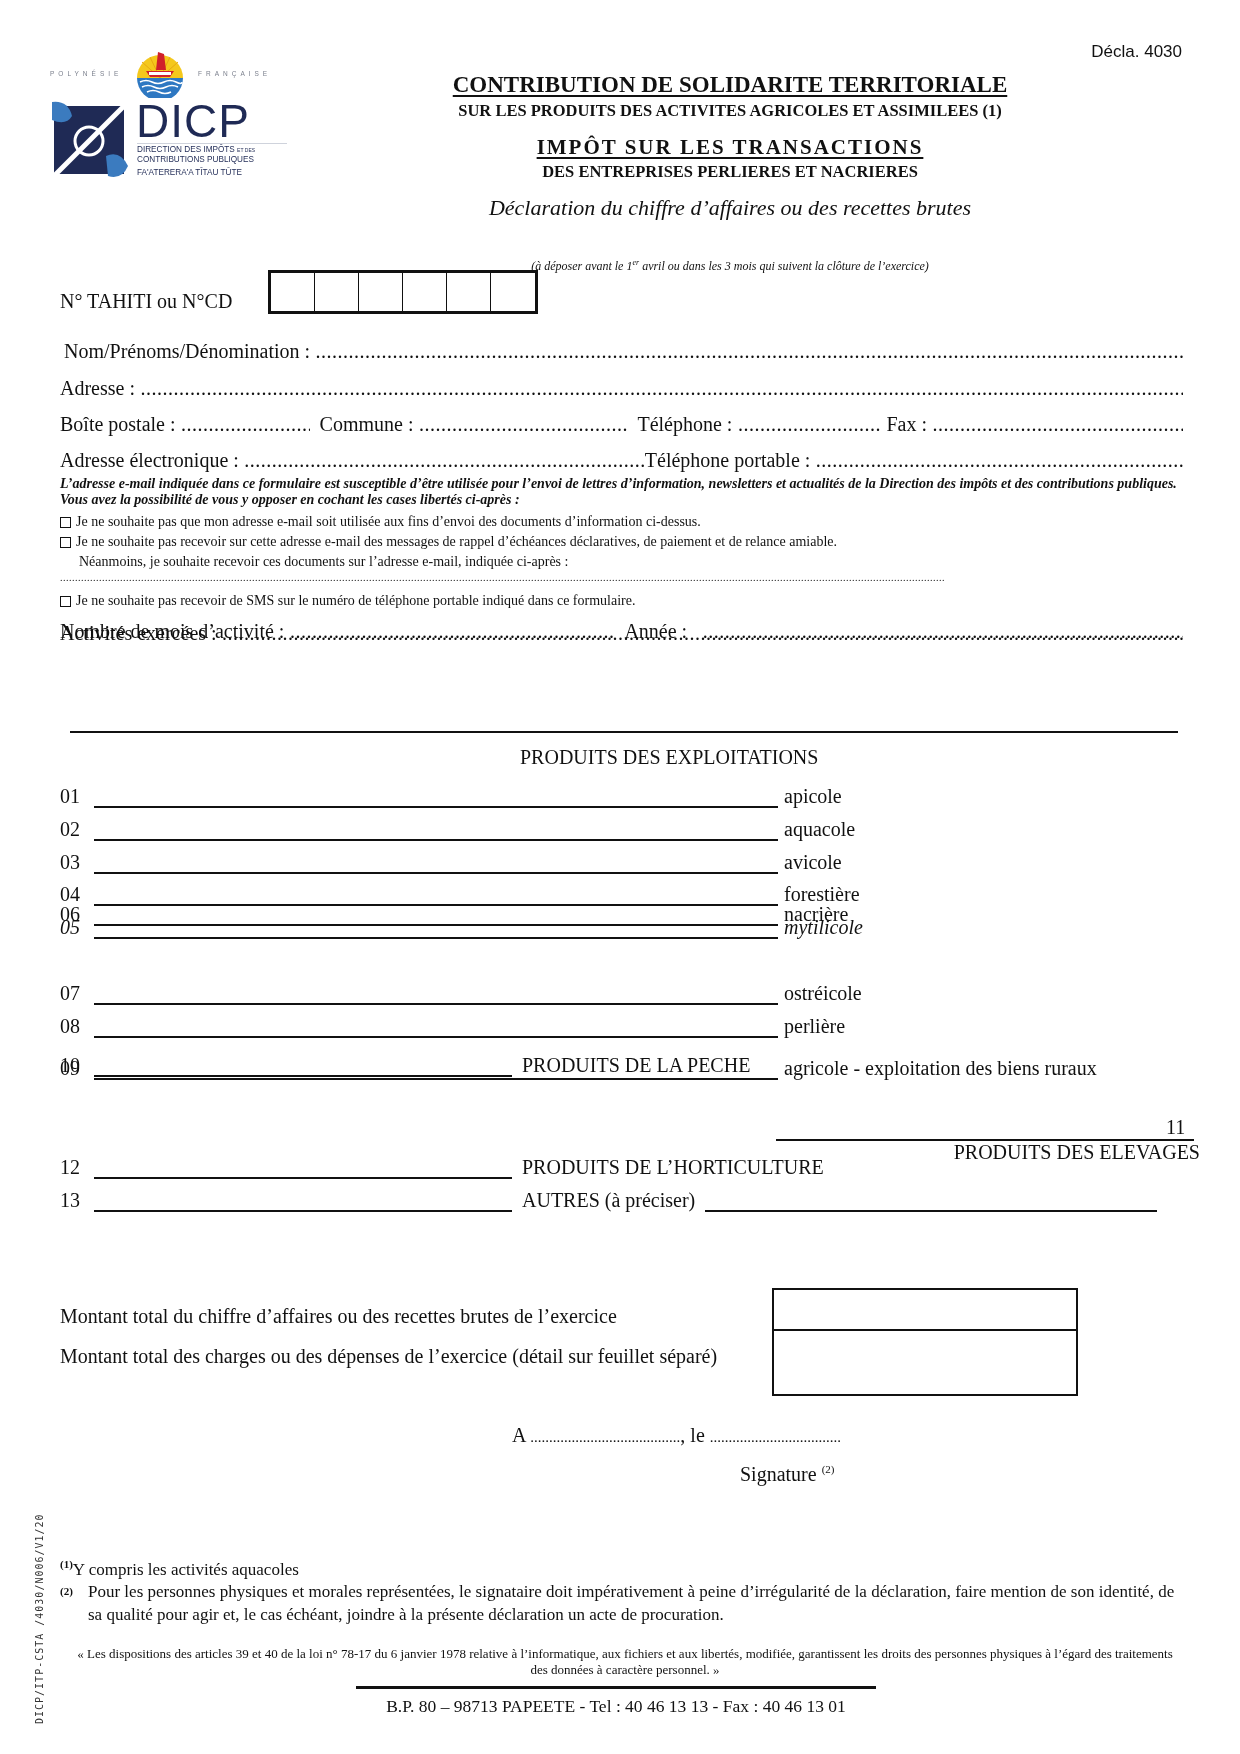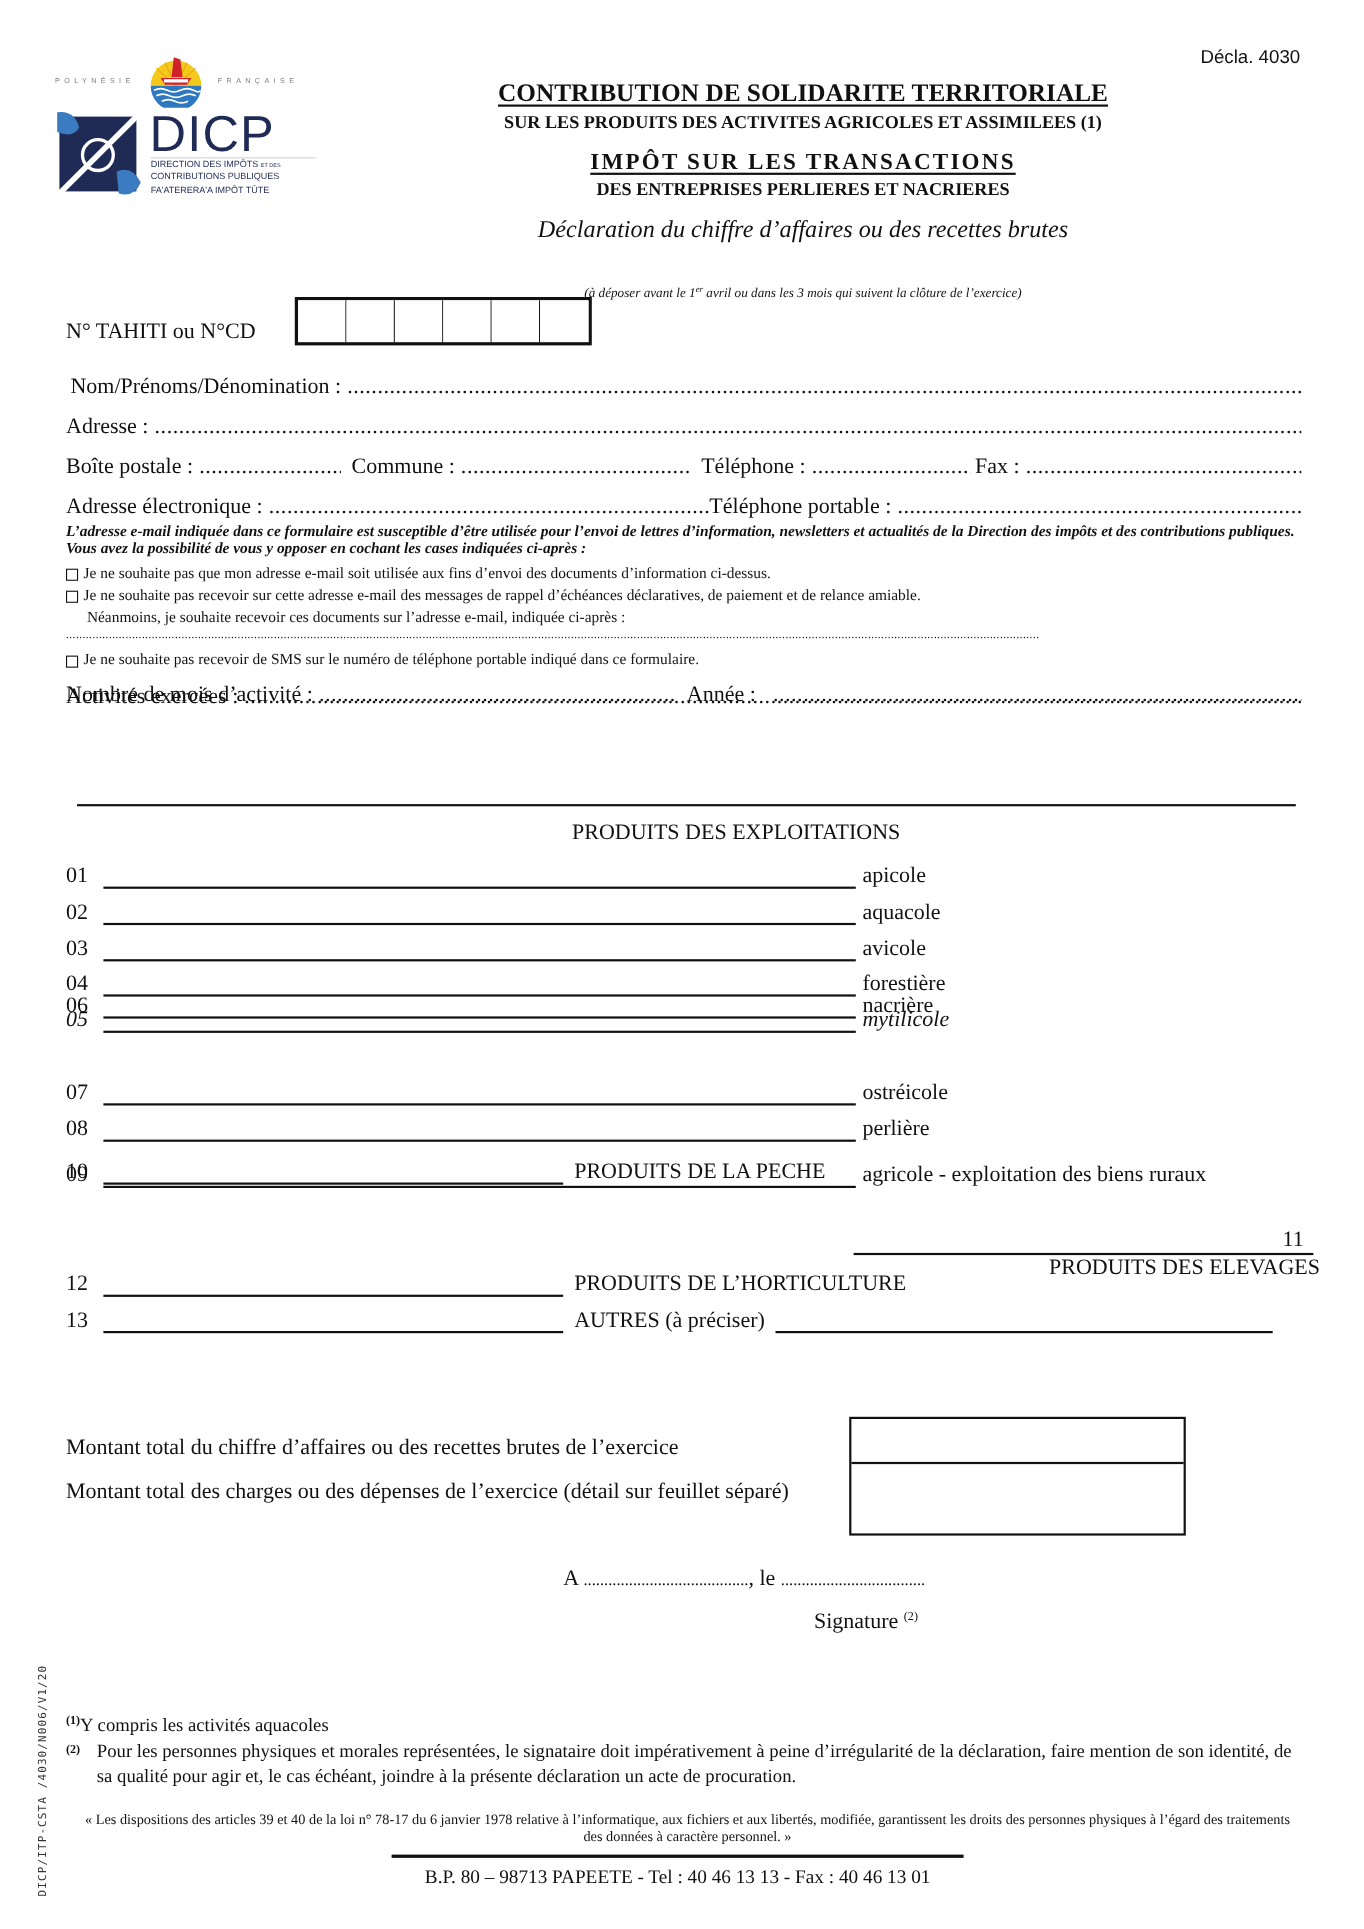--- a/index.html
+++ b/index.html
@@ -129,21 +129,21 @@
     <path d="M2 2 Q18 0 22 16 Q16 26 2 20 Z" fill="#3b7bbf"></path>
     <path d="M56 56 Q70 50 78 66 Q72 80 58 76 Z" fill="#3b7bbf"></path>
   </svg>
   <div class="dicp-word">DICP</div>
   <div class="dicp-rule"></div>
   <div class="dicp-sub">
     <span>DIRECTION DES IMPÔTS</span>
     <span class="small">ET DES</span><br>
     <span>CONTRIBUTIONS PUBLIQUES</span>
   </div>
-  <div class="dicp-tah">FA'ATERERA'A IMPÔT TŪTE</div>
+  <div class="dicp-tah">FA'ATERERA'A TĪTAU TŪTE</div>
 </div>
 
 <div class="abs decla">Décla. 4030</div>
 
 <div class="abs header-block h1"><span>CONTRIBUTION DE SOLIDARITE TERRITORIALE</span></div>
 <div class="abs header-block h1-sub">SUR LES PRODUITS DES ACTIVITES AGRICOLES ET ASSIMILEES (1)</div>
 <div class="abs header-block h2"><span>IMPÔT SUR LES TRANSACTIONS</span></div>
 <div class="abs header-block h2-sub">DES ENTREPRISES PERLIERES ET NACRIERES</div>
 <div class="abs header-block h3">Déclaration du chiffre d’affaires ou des recettes brutes</div>
 <div class="abs header-block h3-note"><span>(à déposer avant le 1</span><sup>er</sup><span> avril ou dans les 3 mois qui suivent la clôture de l’exercice)</span></div>
@@ -176,21 +176,21 @@
   <span class="lbl" style="margin-left:4px">Fax :</span>
   <span class="dots">&nbsp;</span>
 </div>
 <div class="abs row row-el">
   <span class="lbl">Adresse électronique :</span>
   <span class="dots fixed" style="width:406px">&nbsp;</span>
   <span class="lbl">Téléphone portable :</span>
   <span class="dots">&nbsp;</span>
 </div>
 
-<div class="abs notice">L’adresse e-mail indiquée dans ce formulaire est susceptible d’être utilisée pour l’envoi de lettres d’information, newsletters et actualités de la Direction des impôts et des contributions publiques. Vous avez la possibilité de vous y opposer en cochant les cases indiquées ci-après :</div>
+<div class="abs notice">L’adresse e-mail indiquée dans ce formulaire est susceptible d’être utilisée pour l’envoi de lettres d’information, newsletters et actualités de la Direction des impôts et des contributions publiques. Vous avez la possibilité de vous y opposer en cochant les cases libertés ci-après :</div>
 <div class="abs chk-line chk1">
   <span class="chk"></span>
   <span>Je ne souhaite pas que mon adresse e-mail soit utilisée aux fins d’envoi des documents d’information ci-dessus.</span>
 </div>
 <div class="abs chk-line chk2">
   <span class="chk"></span>
   <span>Je ne souhaite pas recevoir sur cette adresse e-mail des messages de rappel d’échéances déclaratives, de paiement et de relance amiable.</span>
 </div>
 <div class="abs nean">Néanmoins, je souhaite recevoir ces documents sur l’adresse e-mail, indiquée ci-après :</div>
 <div class="abs email-dots"></div>

